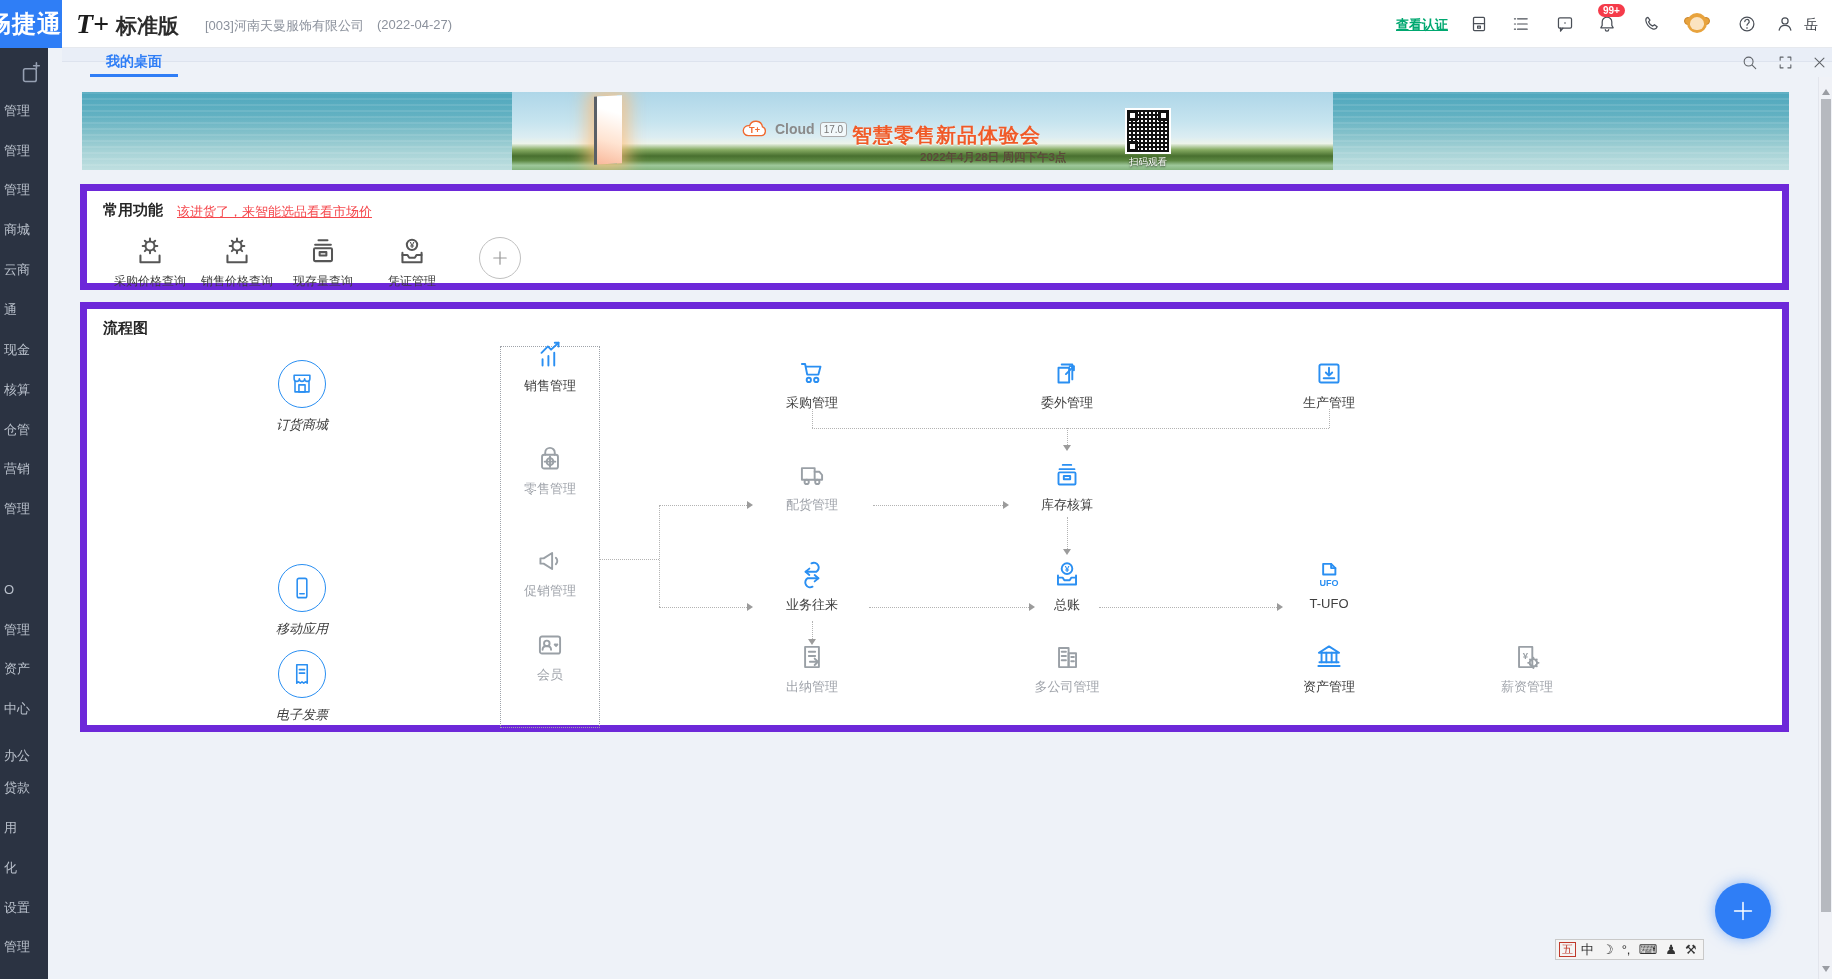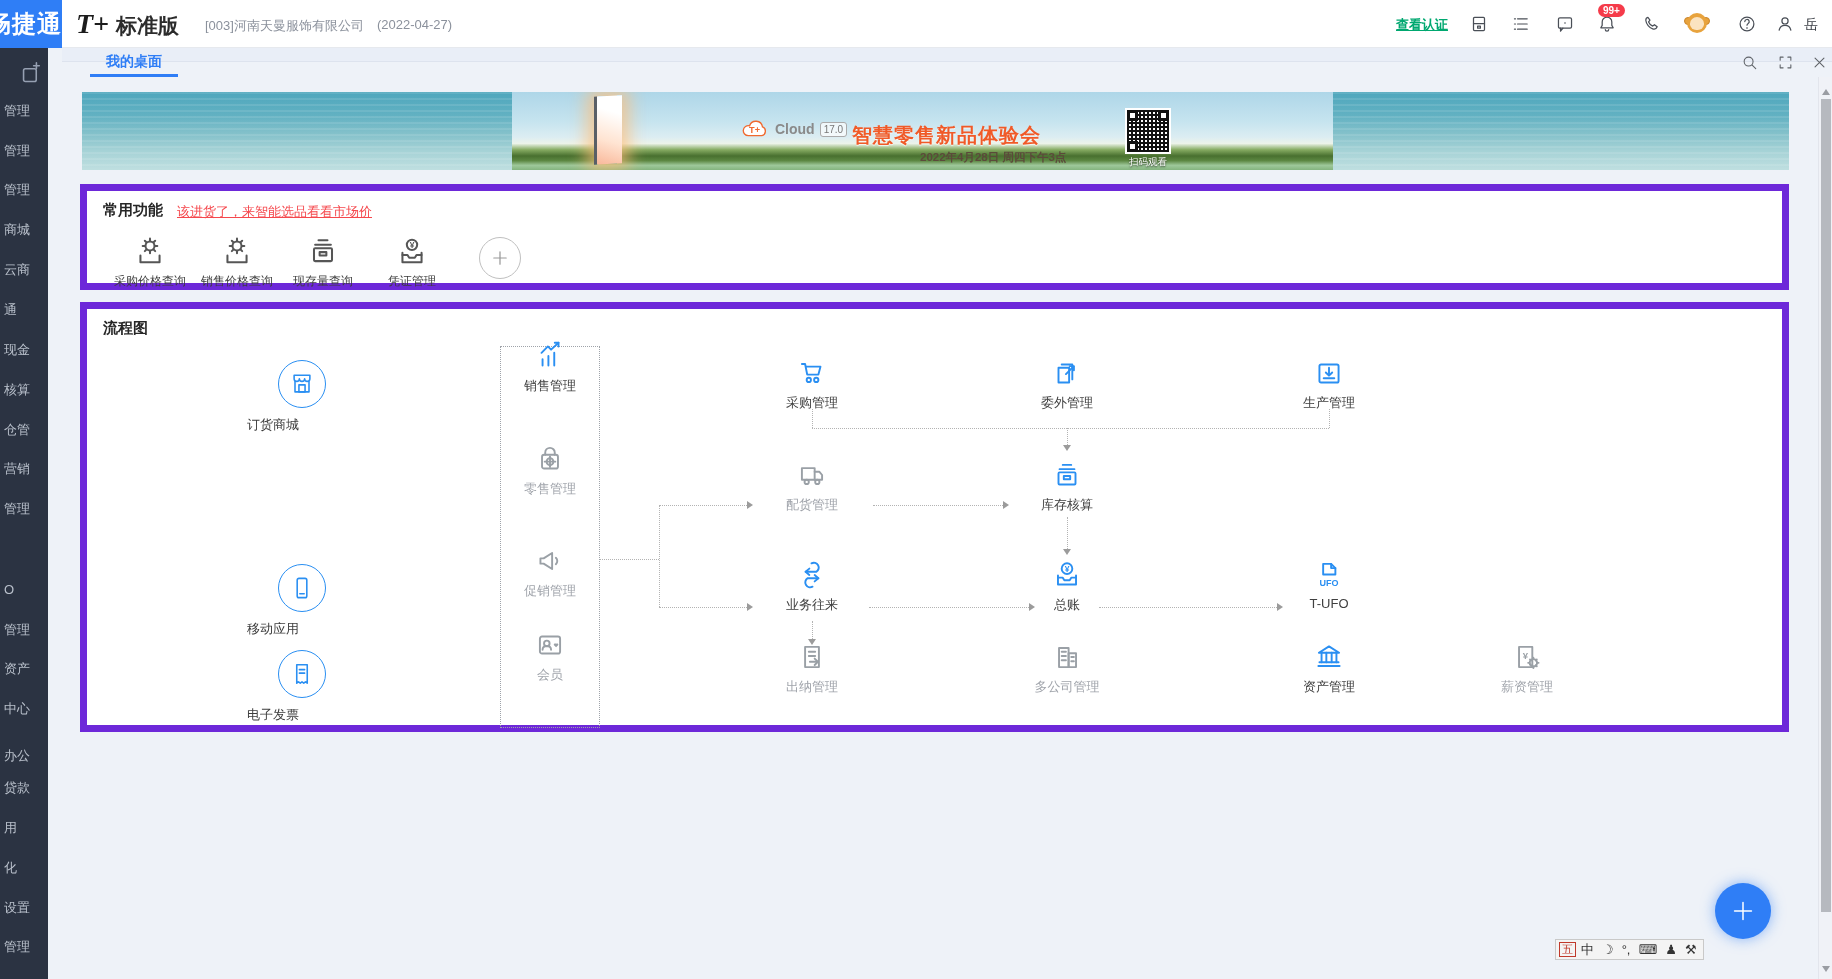--- a/index.html
+++ b/index.html
@@ -74,21 +74,21 @@
   .fn-item .fic { width:36px; height:36px; margin:0 auto; color:#565656; }
   .fn-item .flab { margin-top:4px; font-size:12px; color:#3c3c3c; white-space:nowrap; }
   .fn-add { position:absolute; left:392px; top:46px; width:42px; height:42px; border:1px solid #c0c0c0; border-radius:50%; color:#999; cursor:pointer; display:flex; align-items:center; justify-content:center; }
   .fn-add svg { width:22px; height:22px; }
 
   
   .dotted-box { position:absolute; left:413px; top:37px; width:100px; height:382px; border:1px dotted #9fa3a9; }
   .mod { position:absolute; width:110px; text-align:center; cursor:pointer; }
   .mod .micon { display:block; width:34px; height:34px; margin:0 auto; }
   .mod .mlabel { margin-top:4px; font-size:13px; white-space:nowrap; }
-  .cnode { position:absolute; width:110px; cursor:pointer; }
+  .cnode { position:absolute; width:110px; text-align:center; cursor:pointer;font-style:italic; }
   .cnode .circ { width:48px; height:48px; margin:0 auto; border:1.5px solid #2a8ff2; border-radius:50%; color:#2a8ff2; display:flex; align-items:center; justify-content:center; }
   .cnode .circ svg { width:28px; height:28px; }
   .cnode .mlabel { margin-top:8px; font-size:13px; color:#3c3c3c; white-space:nowrap; }
   .blue { color:#2a8ff2; } .grayic { color:#9aa0a6; }
   .dark { color:#404040; } .dim { color:#a0a4ab; }
 
   .dh { position:absolute; border-top:1px dotted #b3b3b3; height:0; }
   .dv { position:absolute; border-left:1px dotted #b3b3b3; width:0; }
   .ah-r { position:absolute; width:0; height:0; border:4px solid transparent; border-left:6px solid #9b9b9b; }
   .ah-d { position:absolute; width:0; height:0; border:4px solid transparent; border-top:6px solid #9b9b9b; }

